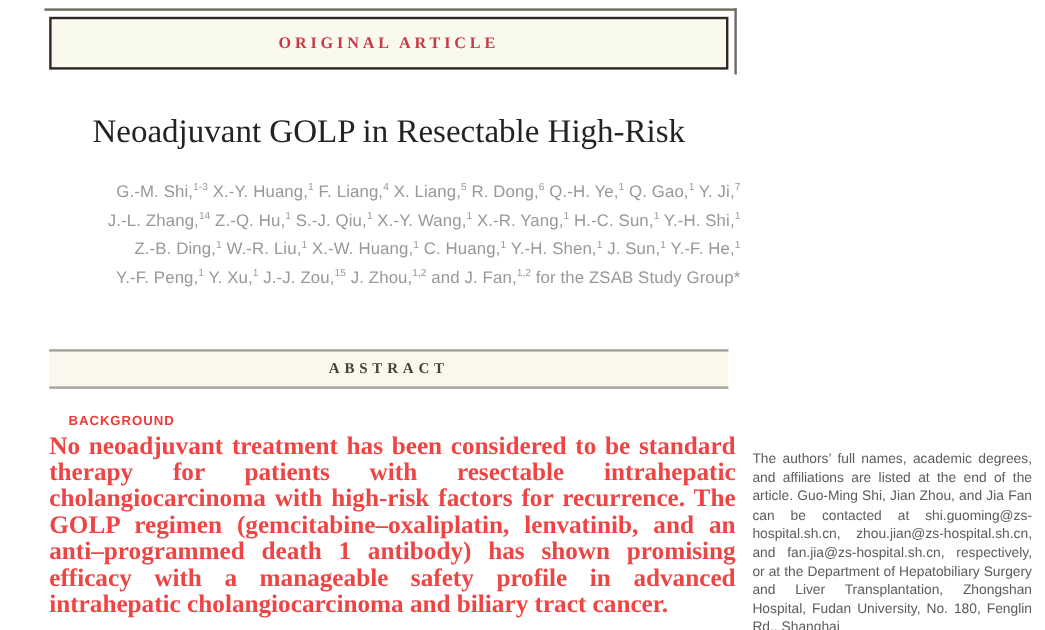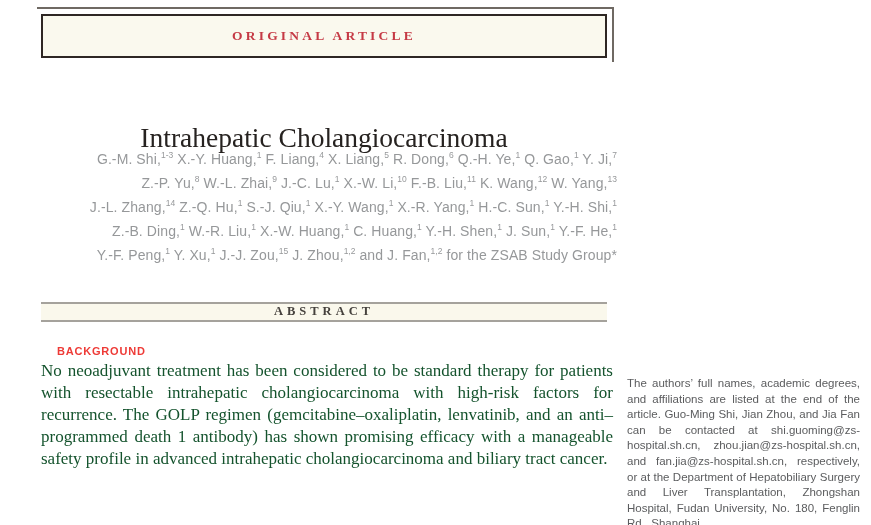--- a/index.html
+++ b/index.html
@@ -47,48 +47,49 @@
     text-align: right;
     font-family: "Liberation Sans", sans-serif;
     font-size: 14px; line-height: 24px;
     color: #96989a;
     letter-spacing: 0.1px;
   }
   .authors sup { font-size: 8.5px; line-height: 0; letter-spacing: 0; }
 
   
   .abstract-bar {
-    position: absolute; left: 41px; top: 302px; width: 566px; height: 20px;
+    position: absolute; left: 41px; top: 291px; width: 566px; height: 33px;
     background: #faf8ec;
     border-top: 2px solid #a5a29c;
     border-bottom: 2px solid #a5a29c;
     box-sizing: border-box;
-    display: flex; justify-content: center;
+    display: flex; align-items: center; justify-content: center;
   }
   .abstract-label {
     font-family: "Liberation Serif", serif;
     font-size: 12.5px; font-weight: 600;
     letter-spacing: 4px;
     color: #45413d;
   }
 
   
   .abstract-body { position: absolute; left: 41px; top: 345px; width: 572px; }
   .sec-heading {
     font-family: "Liberation Sans", sans-serif;
     font-size: 11px; font-weight: 700;
     letter-spacing: 0.8px;
     color: #ee3a36;
     margin: 0 0 3px 16px;
   }
   .sec-text {
     margin: 0 0 13px 0;
-    font-size: 17px; line-height: 22px;
+    font-size: 21px; line-height: 22px;
     text-align: justify;
-    color: #14532d;
+    color: #ef4444;
+    font-weight: bold;
   }
   .sec-text.clipped { margin-bottom: 0; }
 
   
   .side-note {
     position: absolute; left: 627px; top: 376px; width: 233px;
     font-family: "Liberation Sans", sans-serif;
     font-size: 11.5px; line-height: 15.6px;
     text-align: justify;
     color: #5b5c5e;
@@ -99,27 +100,25 @@
 <body>
 
 <div class="banner-wrap">
   <div class="banner-offset-line"></div>
   <div class="banner-box">
     <span class="banner-label">ORIGINAL ARTICLE</span>
   </div>
 </div>
 
 <h1 class="article-title">
-  <br>
-  <span>Intrahepatic Cholangiocarcinoma</span>
+  <span>Neoadjuvant GOLP in Resectable High-Risk</span><br>
 </h1>
 
 <div class="authors" id="authors">
     <div><span>G.-M. Shi,</span><sup>1-3</sup><span> X.-Y. Huang,</span><sup>1</sup><span> F. Liang,</span><sup>4</sup><span> X. Liang,</span><sup>5</sup><span> R. Dong,</span><sup>6</sup><span> Q.-H. Ye,</span><sup>1</sup><span> Q. Gao,</span><sup>1</sup><span> Y. Ji,</span><sup>7</sup></div>
-    <div><span>Z.-P. Yu,</span><sup>8</sup><span> W.-L. Zhai,</span><sup>9</sup><span> J.-C. Lu,</span><sup>1</sup><span> X.-W. Li,</span><sup>10</sup><span> F.-B. Liu,</span><sup>11</sup><span> K. Wang,</span><sup>12</sup><span> W. Yang,</span><sup>13</sup></div>
     <div><span>J.-L. Zhang,</span><sup>14</sup><span> Z.-Q. Hu,</span><sup>1</sup><span> S.-J. Qiu,</span><sup>1</sup><span> X.-Y. Wang,</span><sup>1</sup><span> X.-R. Yang,</span><sup>1</sup><span> H.-C. Sun,</span><sup>1</sup><span> Y.-H. Shi,</span><sup>1</sup></div>
     <div><span>Z.-B. Ding,</span><sup>1</sup><span> W.-R. Liu,</span><sup>1</sup><span> X.-W. Huang,</span><sup>1</sup><span> C. Huang,</span><sup>1</sup><span> Y.-H. Shen,</span><sup>1</sup><span> J. Sun,</span><sup>1</sup><span> Y.-F. He,</span><sup>1</sup></div>
     <div><span>Y.-F. Peng,</span><sup>1</sup><span> Y. Xu,</span><sup>1</sup><span> J.-J. Zou,</span><sup>15</sup><span> J. Zhou,</span><sup>1,2</sup><span> and J. Fan,</span><sup>1,2</sup><span> for the ZSAB Study Group*</span></div>
   </div>
 
 <div class="abstract-bar">
   <span class="abstract-label">ABSTRACT</span>
 </div>
 
 <div class="abstract-body">

